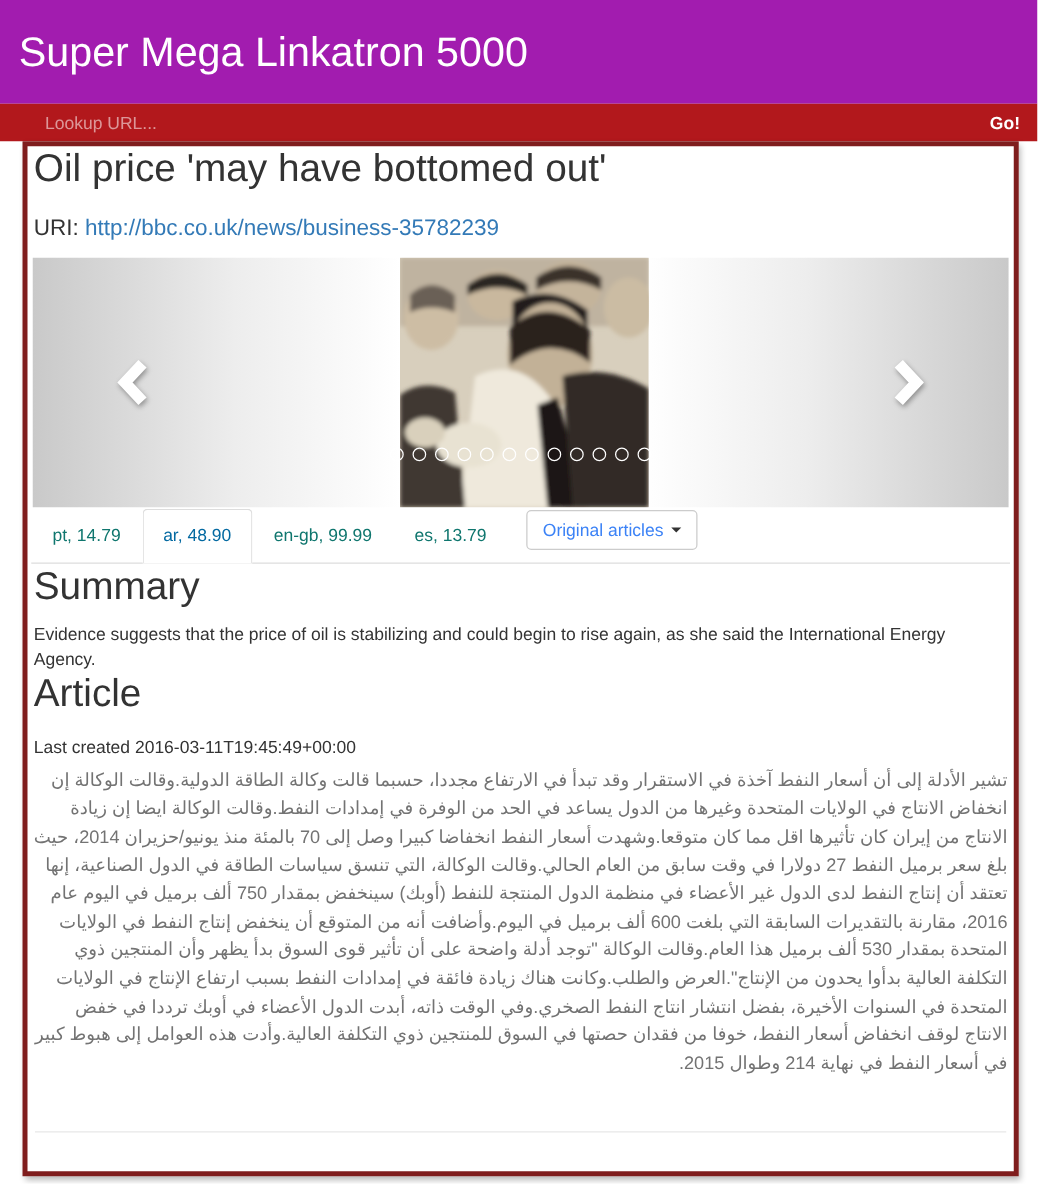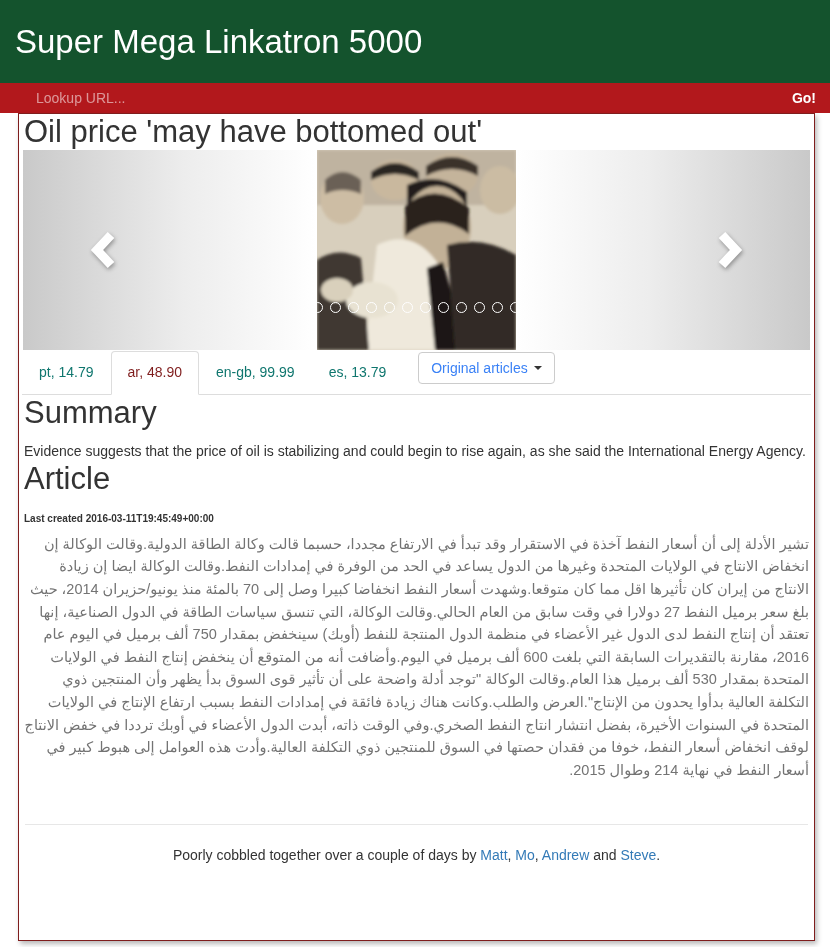--- a/index.html
+++ b/index.html
@@ -6,21 +6,21 @@
   html, body { margin: 0; padding: 0; }
   body {
     width: 830px; height: 947px;
     background: #ffffff;
     font-family: "Liberation Sans", sans-serif;
     color: #333;
     overflow: hidden;
   }
   
   .masthead {
-    background: #14532d;
+    background: #a21caf;
     height: 83px;
     display: flex; align-items: center;
     padding-left: 15px;
   }
   .brand { color: #fff; font-size: 33px; font-weight: 400; letter-spacing: 0; }
   .searchbar {
     background: #b2181c;
     height: 30px;
     display: flex; align-items: center;
     padding: 0 14px 0 18px;
@@ -37,21 +37,21 @@
   .go-btn {
     background: transparent; border: none;
     color: #fff; font-weight: bold; font-size: 14px;
     cursor: pointer; padding: 0 0 0 16px;
     font-family: "Liberation Sans", sans-serif;
   }
   
   .panel {
     margin: 0 15px 0 18px;
     background: #fff;
-    border: 1px solid #7f1d1d;
+    border: 4px solid #7f1d1d;
     box-shadow: 2px 3px 5px rgba(0,0,0,0.28);
     min-height: 828px;
     padding: 0 3px 1px 3px;
   }
   h1.page-h1 {
     font-size: 31px; font-weight: 400; color: #333;
     margin: 0; padding: 0 2px;
   }
   .title-h1 { padding-top: 28px; }
   .uri-line { font-size: 18px; margin: 19px 2px 13px 2px; }
@@ -95,41 +95,41 @@
     border-bottom: 1px solid #ddd;
     margin-top: 1px; padding: 0;
     min-height: 43px;
   }
   .tab {
     font-size: 14px; padding: 11px 16px; margin-bottom: -1px;
     color: #0f766e; cursor: pointer; border: 1px solid transparent;
     border-radius: 4px 4px 0 0; line-height: 1.42;
   }
   .tab.active {
-    color: #7f1d1d; background: #fff;
+    color: #0369a1; background: #fff;
     border-color: #ddd #ddd transparent #ddd;
     cursor: default;
   }
   .btn-default {
     margin: 1px 0 0 15px;
     background: #fff; border: 1px solid #ccc; border-radius: 4px;
     color: #3b82f6; font-size: 14px; padding: 7px 12px;
     cursor: pointer; font-family: "Liberation Sans", sans-serif;
     display: inline-flex; align-items: center;
   }
   .caret {
     display: inline-block; width: 0; height: 0; margin-left: 6px;
     border-left: 4px solid transparent; border-right: 4px solid transparent;
     border-top: 4px solid #333; vertical-align: middle;
   }
   
   .summary-h1 { margin-top: 20px; }
   .body-text { font-size: 14px; line-height: 20px; margin: 10px 2px 0 2px; }
   .article-h1 { margin-top: 31px; }
-  .last-created { font-size: 10px; margin: 16px 2px 0 2px; font-weight: bold; }
+  .last-created { font-size: 14px; margin: 16px 2px 0 2px; }
   .arabic {
     direction: rtl; text-align: right;
     font-size: 14.5px; line-height: 22.6px;
     margin: 9px 2px 0 2px; color: #737373;
   }
   hr.divider {
     border: none; border-top: 1px solid #e7e7e7;
     margin: 43px 3px 0 3px;
   }
   .footer-line {
@@ -145,20 +145,24 @@
 </div>
 <div class="searchbar">
   <input type="text" placeholder="Lookup URL..." style="">
   <button class="go-btn">Go!</button>
 </div>
 
 <div class="panel">
 
   <h1 class="page-h1 title-h1">Oil price 'may have bottomed out'</h1>
 
+  <div class="uri-line">
+    <span>URI:</span>
+    <a href="#">http://bbc.co.uk/news/business-35782239</a>
+  </div>
 
   <div class="carousel">
     <div class="car-left"></div>
     <div class="car-right"></div>
 
     <svg class="car-photo" viewBox="0 0 199 200" preserveAspectRatio="none">
       <defs>
         <filter id="soft" x="-20%" y="-20%" width="140%" height="140%">
           <feGaussianBlur stdDeviation="1.6"></feGaussianBlur>
         </filter>
@@ -225,17 +229,14 @@
 
   <h1 class="page-h1 summary-h1">Summary</h1>
   <p class="body-text">Evidence suggests that the price of oil is stabilizing and could begin to rise again, as she said the International Energy Agency.</p>
 
   <h1 class="page-h1 article-h1">Article</h1>
   <p class="last-created">Last created 2016-03-11T19:45:49+00:00</p>
   <p class="arabic" dir="rtl">تشير الأدلة إلى أن أسعار النفط آخذة في الاستقرار وقد تبدأ في الارتفاع مجددا، حسبما قالت وكالة الطاقة الدولية.وقالت الوكالة إن انخفاض الانتاج في الولايات المتحدة وغيرها من الدول يساعد في الحد من الوفرة في إمدادات النفط.وقالت الوكالة ايضا إن زيادة الانتاج من إيران كان تأثيرها اقل مما كان متوقعا.وشهدت أسعار النفط انخفاضا كبيرا وصل إلى 70 بالمئة منذ يونيو/حزيران 2014، حيث بلغ سعر برميل النفط 27 دولارا في وقت سابق من العام الحالي.وقالت الوكالة، التي تنسق سياسات الطاقة في الدول الصناعية، إنها تعتقد أن إنتاج النفط لدى الدول غير الأعضاء في منظمة الدول المنتجة للنفط (أوبك) سينخفض بمقدار 750 ألف برميل في اليوم عام 2016، مقارنة بالتقديرات السابقة التي بلغت 600 ألف برميل في اليوم.وأضافت أنه من المتوقع أن ينخفض إنتاج النفط في الولايات المتحدة بمقدار 530 ألف برميل هذا العام.وقالت الوكالة "توجد أدلة واضحة على أن تأثير قوى السوق بدأ يظهر وأن المنتجين ذوي التكلفة العالية بدأوا يحدون من الإنتاج".العرض والطلب.وكانت هناك زيادة فائقة في إمدادات النفط بسبب ارتفاع الإنتاج في الولايات المتحدة في السنوات الأخيرة، بفضل انتشار انتاج النفط الصخري.وفي الوقت ذاته، أبدت الدول الأعضاء في أوبك ترددا في خفض الانتاج لوقف انخفاض أسعار النفط، خوفا من فقدان حصتها في السوق للمنتجين ذوي التكلفة العالية.وأدت هذه العوامل إلى هبوط كبير في أسعار النفط في نهاية 214 وطوال 2015.</p>
 
   <hr class="divider">
 
-  <p class="footer-line">
-    <span>Poorly cobbled together over a couple of days by </span><a href="#">Matt</a><span>, </span><a href="#">Mo</a><span>, </span><a href="#">Andrew</a><span> and </span><a href="#">Steve</a><span>.</span>
-  </p>
 
 </div>
 
 </body></html>

